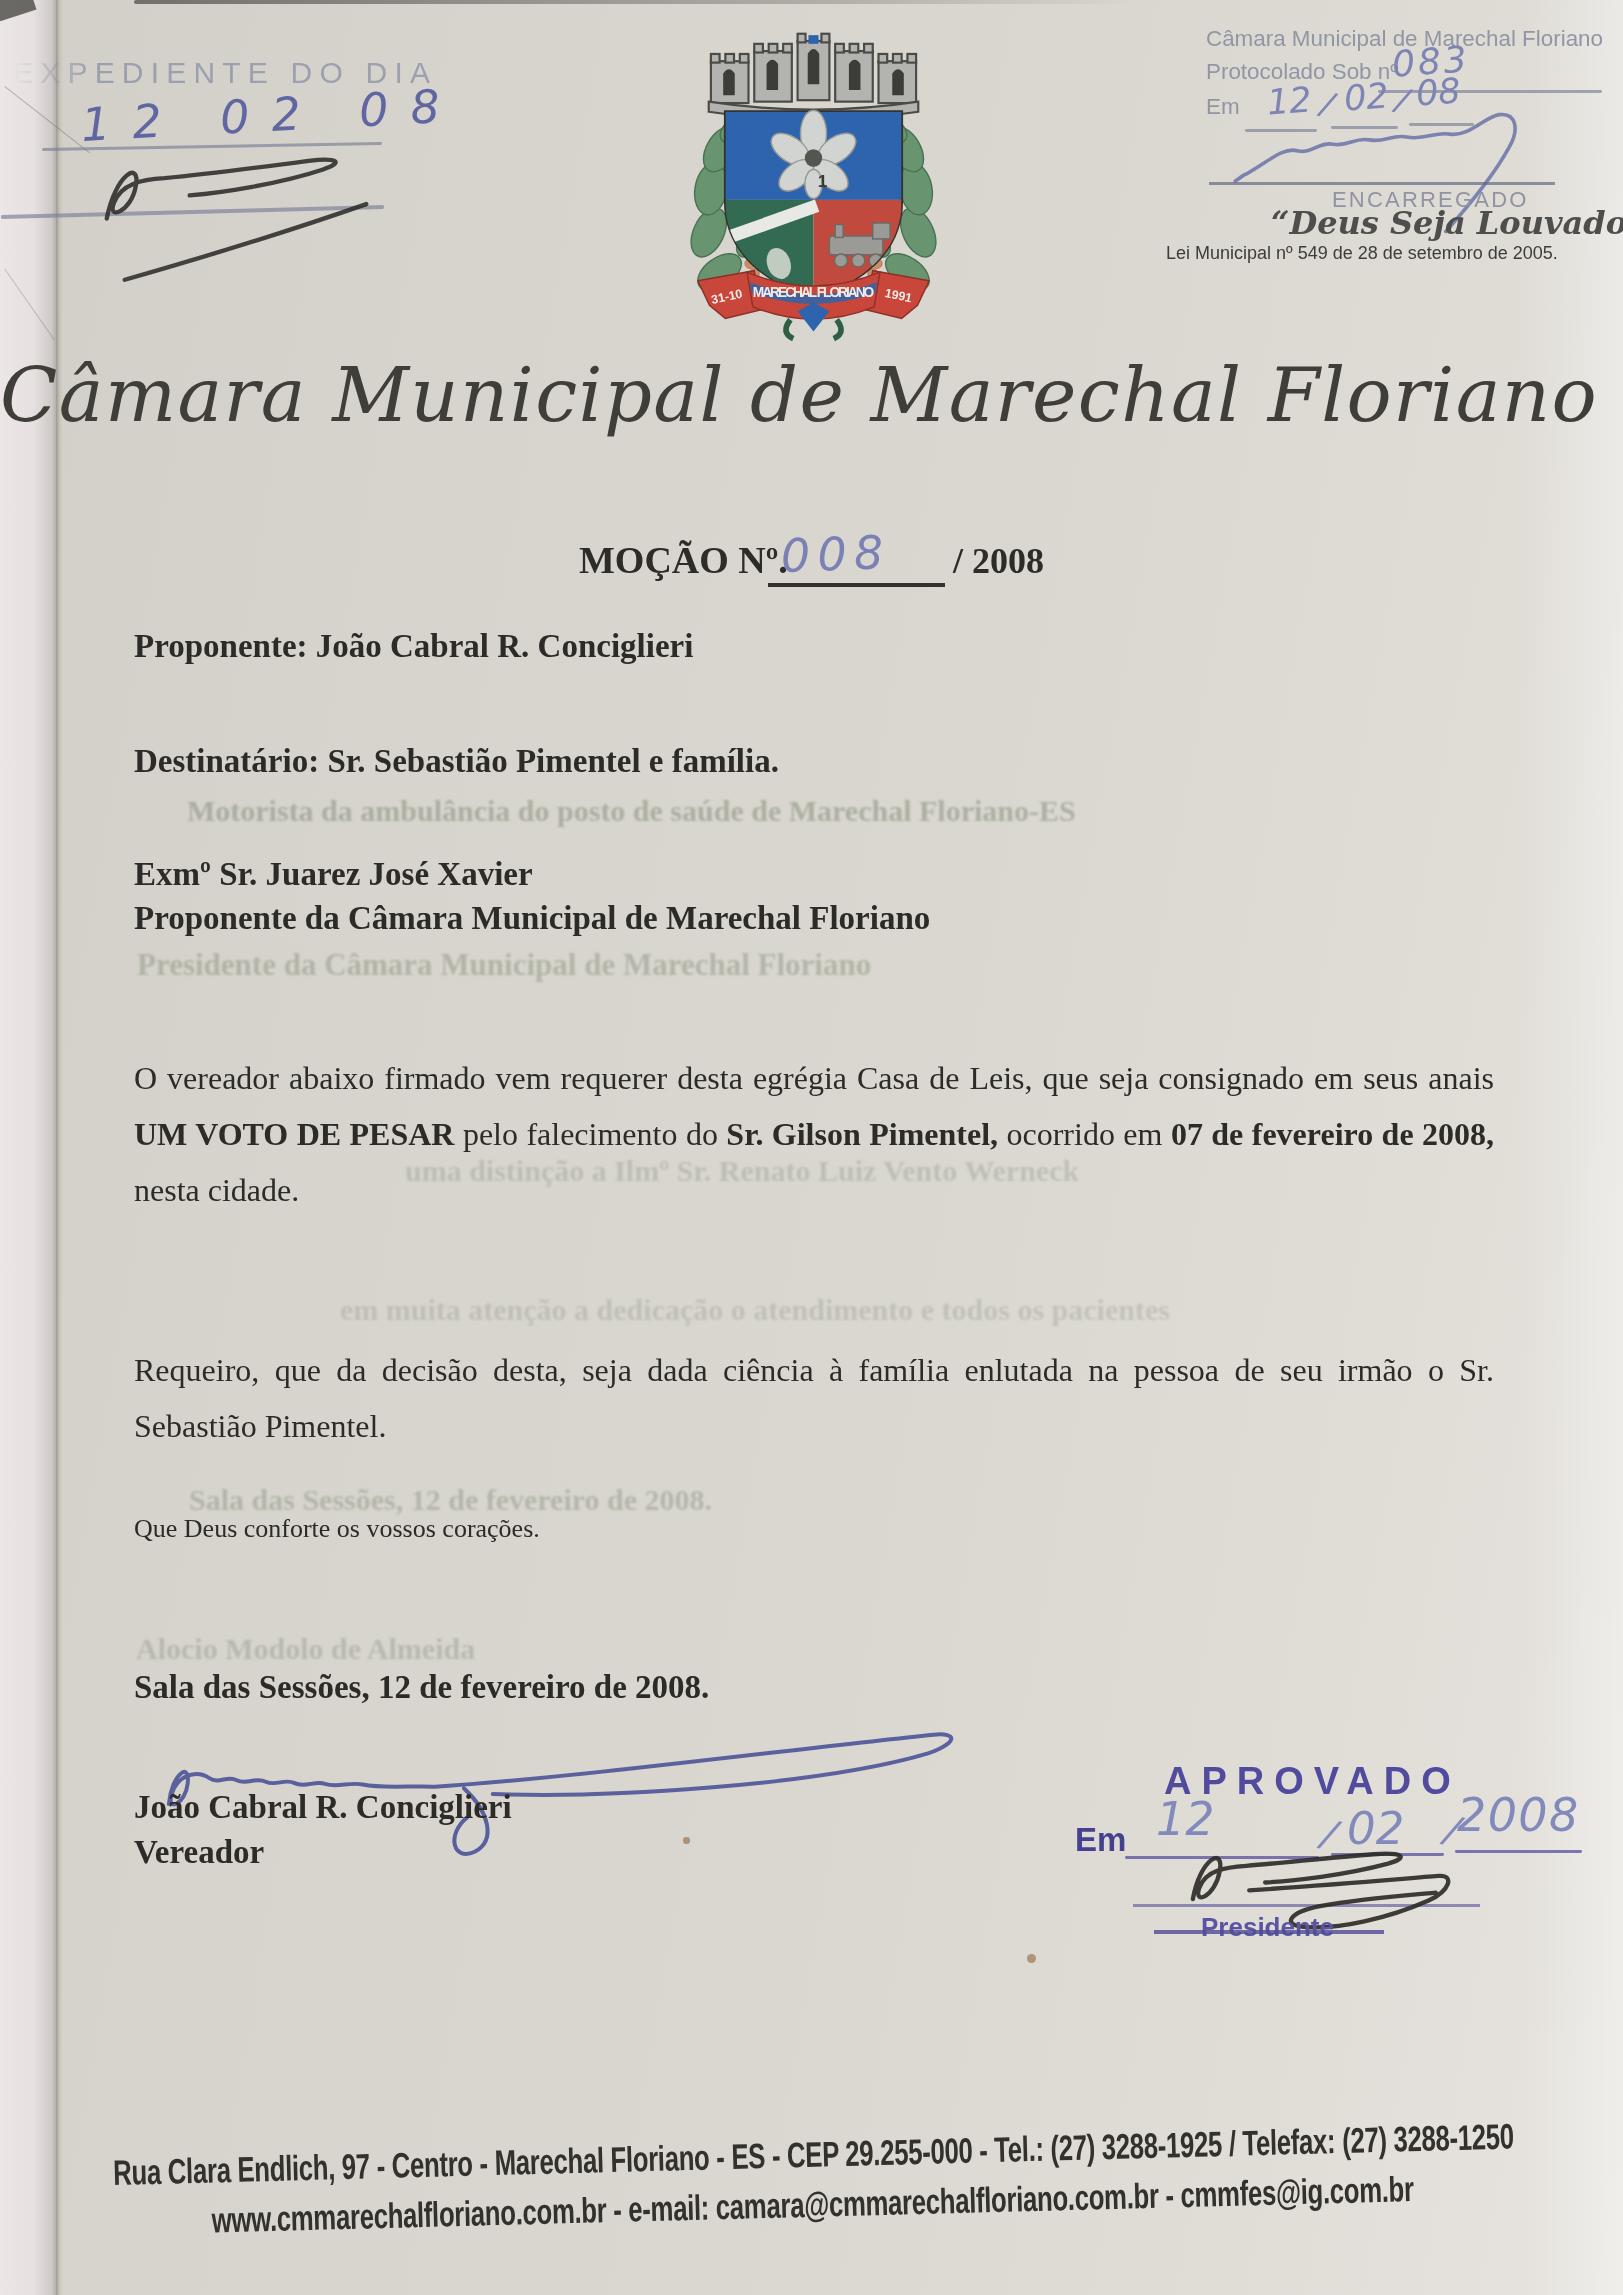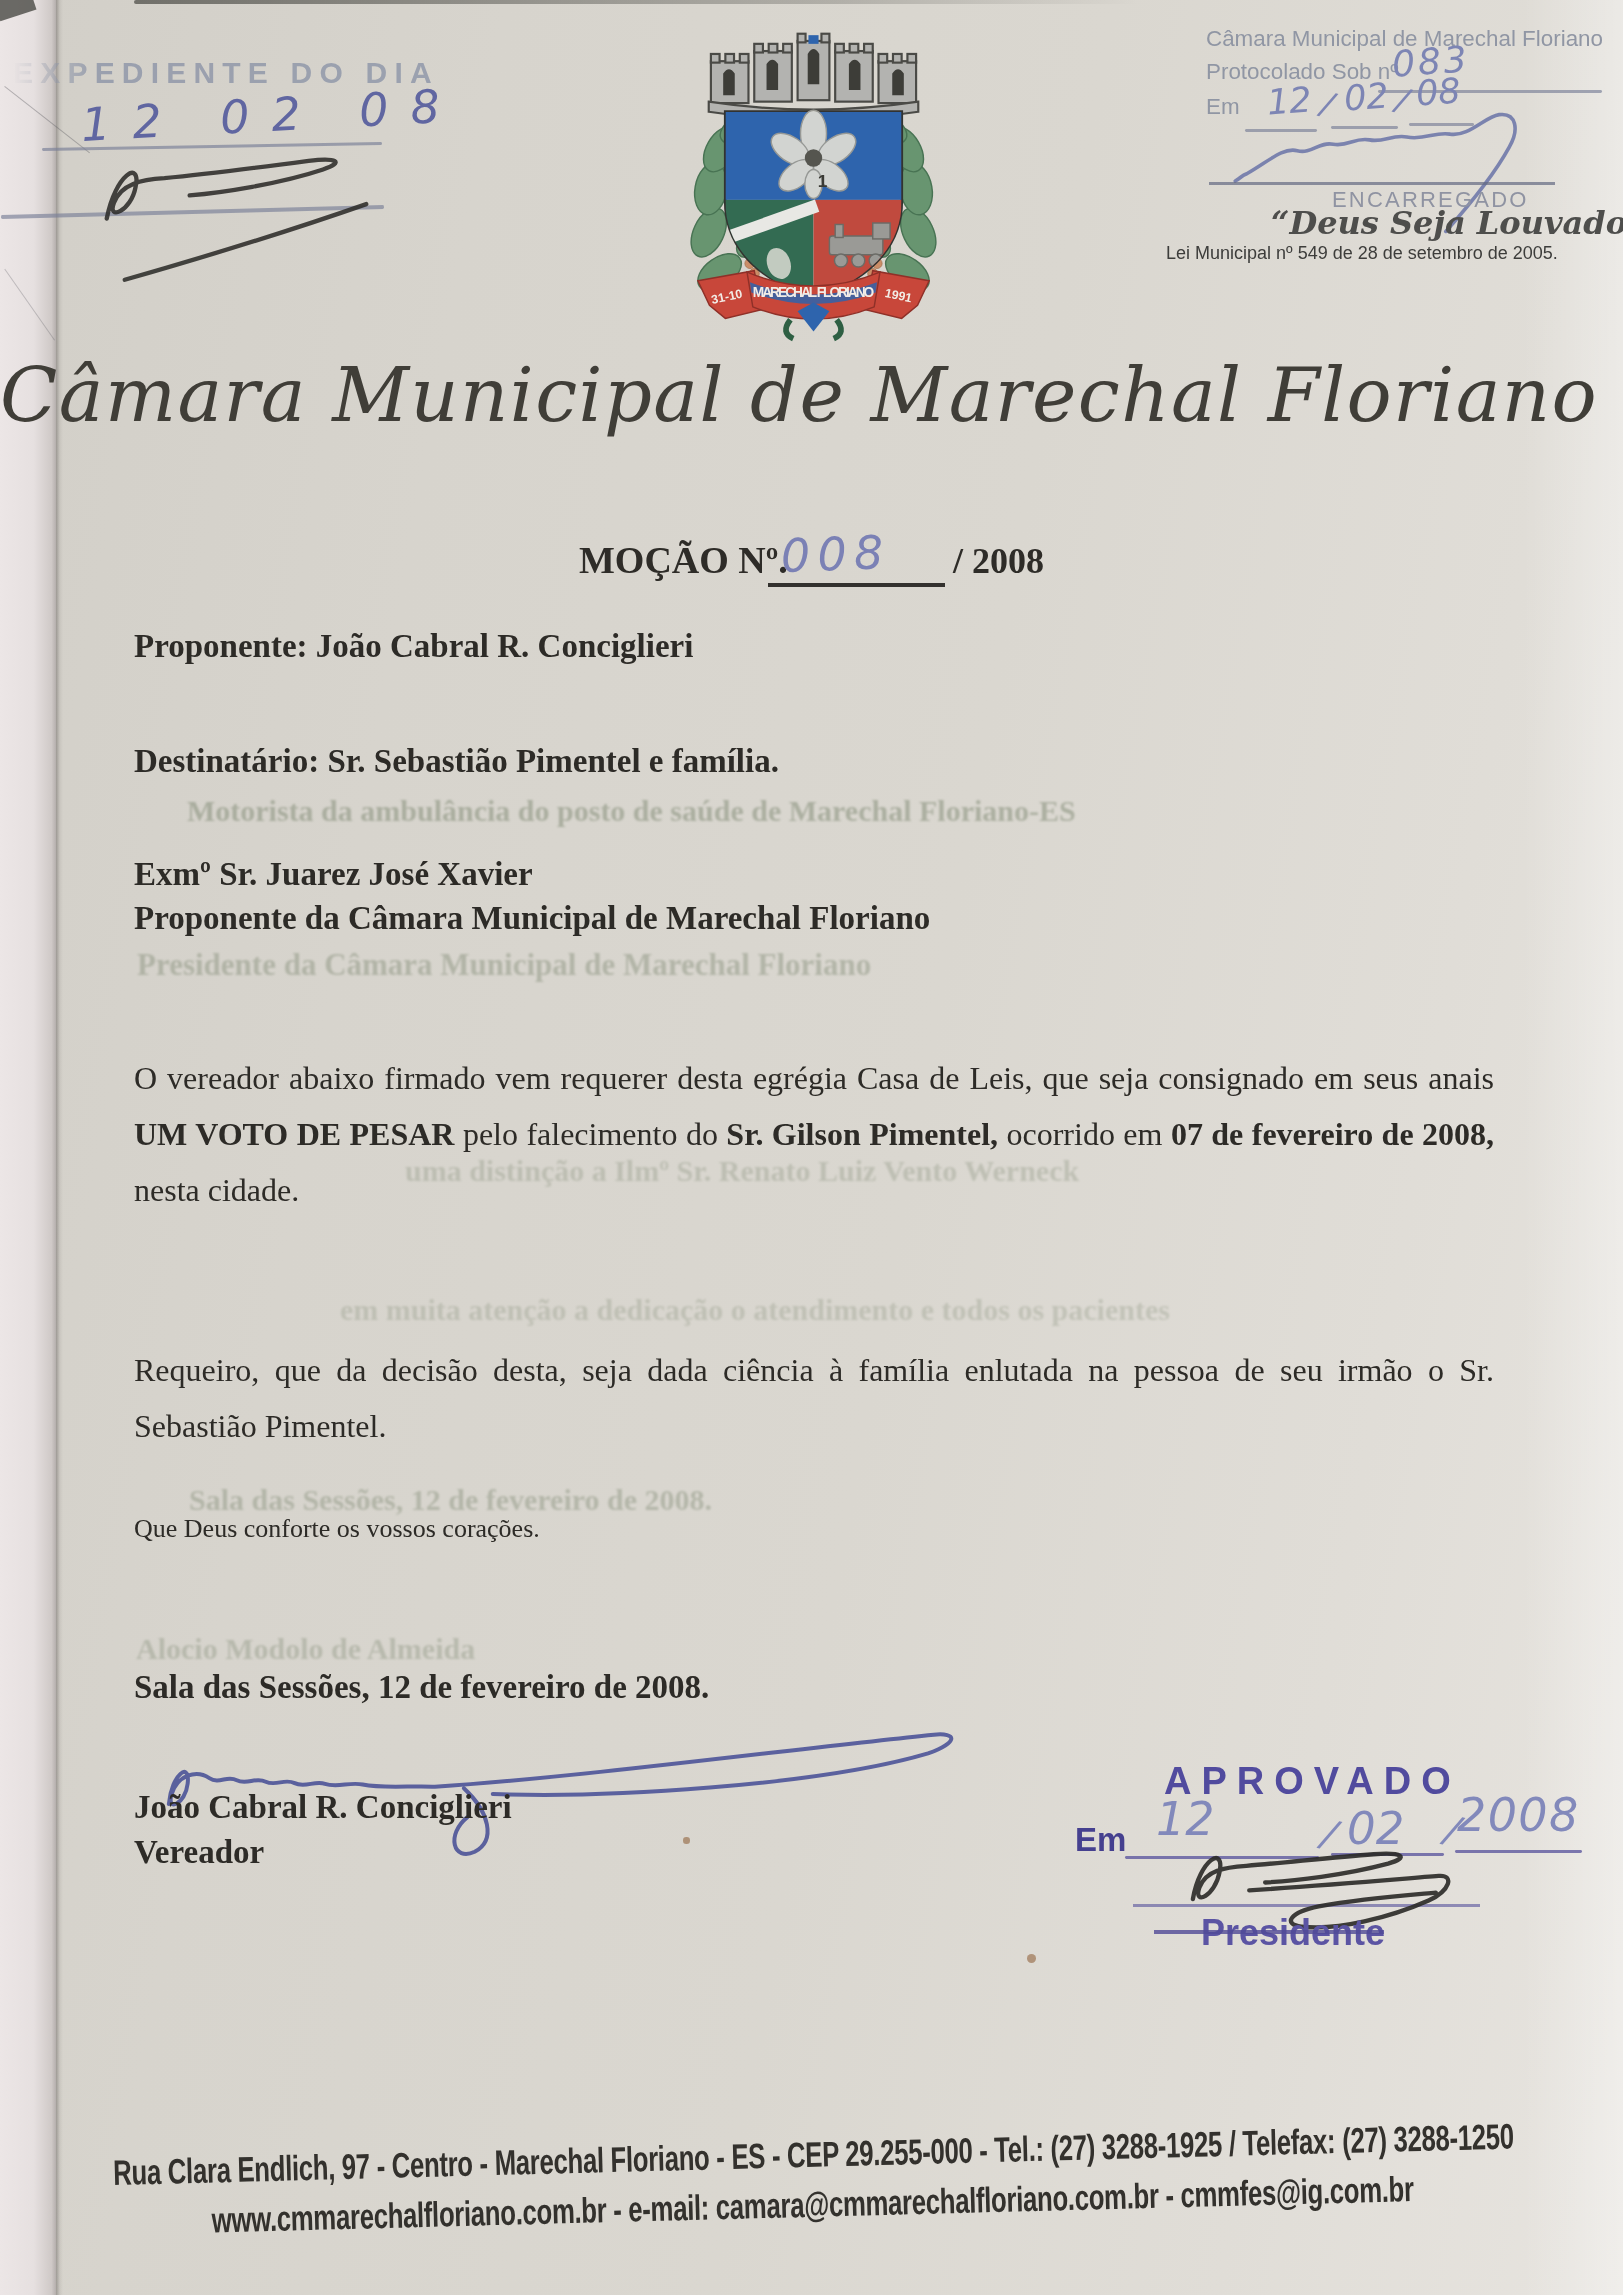--- a/index.html
+++ b/index.html
@@ -11,21 +11,21 @@
   
   .underlay{left:0;top:0;width:56px;height:2295px;background:linear-gradient(to right,#ece6e6 0%,#e6e0e0 60%,#cfc9c7 92%,#b5afad 100%);}
   .foldline{left:56px;top:0;width:7.2px;height:2295px;background:linear-gradient(to right,rgba(90,85,82,.45),rgba(150,145,140,.18) 55%,rgba(0,0,0,0));}
   .topedge{left:134px;top:0;width:1005px;height:4.3px;background:linear-gradient(to right,rgba(60,60,55,.65),rgba(60,60,55,.25) 70%,rgba(60,60,55,0));border-radius:2.2px;}
   .cornernick{left:-4.3px;top:-5.8px;width:38px;height:22px;background:#4a4a45;transform:rotate(-18deg);opacity:.8;}
   .scratch1{left:-7.2px;top:119px;width:108px;height:1.4px;background:rgba(90,90,95,.4);transform:rotate(38deg);}
   .scratch2{left:-14.5px;top:304px;width:87px;height:1.4px;background:rgba(90,90,95,.3);transform:rotate(55deg);}
   .sheen{right:0;top:0;width:101px;height:2295px;background:linear-gradient(to right,rgba(255,255,255,0),rgba(255,255,255,.38));}
   .stain{border-radius:50%;background:#8a5a2f;opacity:.55;}
   
-  .exp-title{left:13px;top:56px;font-family:"Liberation Sans",sans-serif;font-weight:bold;font-size:30px;letter-spacing:7.2px;color:#8d95a8;opacity:.8;white-space:nowrap;
+  .exp-title{left:13px;top:56px;font-family:"Liberation Sans",sans-serif;font-weight:normal;font-size:30px;letter-spacing:7.2px;color:#8d95a8;opacity:.8;white-space:nowrap;
     -webkit-mask-image:linear-gradient(to right,transparent 0,black 80px);mask-image:linear-gradient(to right,transparent 0,black 80px);filter:blur(0.4px);}
   .hand{font-family:"DejaVu Sans",sans-serif;font-style:italic;white-space:nowrap;}
   .exp-date{left:81px;top:88px;font-size:46px;letter-spacing:22px;color:#545b9d;transform:rotate(-3deg);opacity:.9;}
   .stampline{height:2.9px;background:rgba(120,126,150,.65);border-radius:1.4px;}
   .exp-line1{left:42px;top:145px;width:340px;transform:rotate(-1deg);}
   .exp-line2{left:1.4px;top:210px;width:383px;transform:rotate(-1.5deg);height:4.3px;filter:blur(0.7px);}
   
   .proto{color:#9096a4;font-family:"Liberation Sans",sans-serif;white-space:nowrap;}
   .proto-org{left:1206px;top:26px;font-size:22.4px;filter:blur(0.3px);}
   .proto-lab{left:1206px;top:59px;font-size:22.4px;filter:blur(0.3px);}
@@ -62,21 +62,21 @@
   .apr-em{left:1075px;top:1821px;font-family:"Liberation Sans",sans-serif;font-weight:bold;font-size:33px;color:#45408f;filter:blur(0.3px);}
   .apr-u1{left:1125px;top:1856px;width:194px;background:rgba(85,80,155,.75);}
   .apr-u2{left:1331px;top:1853px;width:113px;background:rgba(85,80,155,.75);}
   .apr-u3{left:1455px;top:1850px;width:127px;background:rgba(85,80,155,.75);}
   .apr-d{left:1156px;top:1792px;font-size:46px;color:#8289bb;}
   .apr-m{left:1347px;top:1802px;font-size:45px;color:#8289bb;}
   .apr-y{left:1457px;top:1788px;font-size:46px;color:#8289bb;letter-spacing:1.4px;}
   .apr-s1{left:1323px;top:1812px;font-size:38px;color:#8289bb;transform:rotate(14deg);}
   .apr-s2{left:1446px;top:1808px;font-size:38px;color:#8289bb;transform:rotate(14deg);}
   .apr-sline{left:1133px;top:1904px;width:347px;height:2.9px;background:rgba(85,80,155,.6);filter:blur(0.7px);}
-  .apr-role{left:1201px;top:1912px;font-family:"Liberation Sans",sans-serif;font-weight:bold;font-size:36px;color:#5b54a3;filter:blur(0.4px);}
+  .apr-role{left:1201px;top:1912px;font-family:"Liberation Sans",sans-serif;font-weight:bold;font-size:26px;color:#5b54a3;filter:blur(0.4px);}
   .apr-strike{left:1154px;top:1930px;width:230px;height:3.6px;background:rgba(80,74,150,.8);}
   
   .footer{left:0;top:2138px;width:1624px;transform:rotate(-1.5deg);text-align:center;font-family:"Liberation Sans",sans-serif;font-weight:bold;color:#33312d;}
   .fl1,.fl2{transform:scale(.86,1.18);transform-origin:center;white-space:nowrap;font-size:30px;letter-spacing:-0.4px;}
   .fl2{margin-top:16px;}
   svg{overflow:visible;}
 </style>
 </head>
 <body>
 

